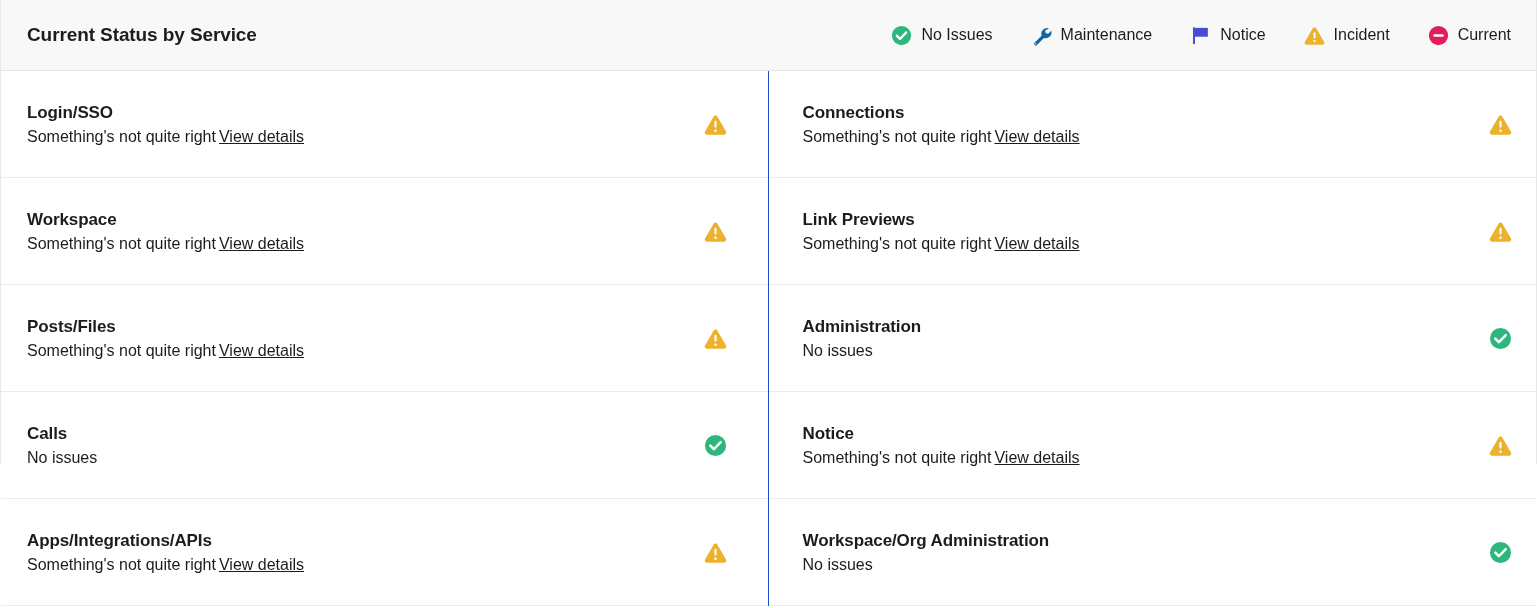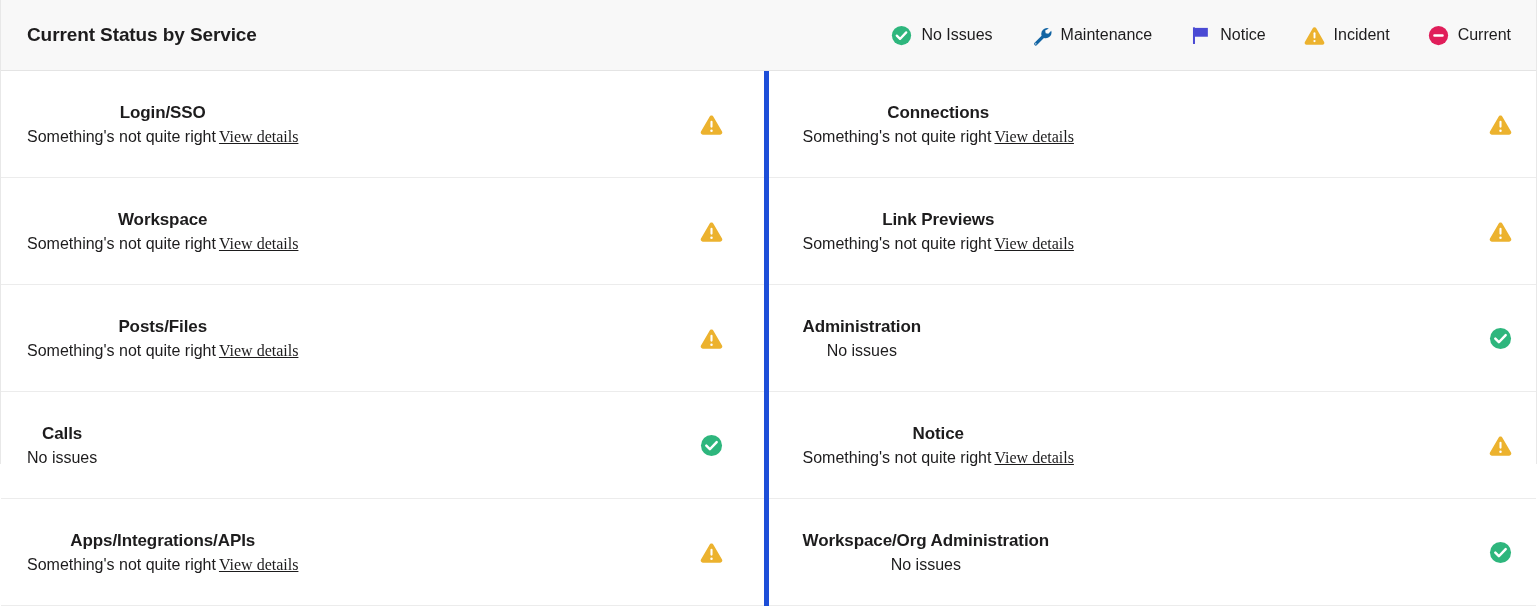--- a/index.html
+++ b/index.html
@@ -20,21 +20,20 @@
   .status-panel {
     width: 1537px;
     height: 464px;
     background: #ffffff;
     box-sizing: border-box;
     border: 1px solid #e8e8e8;
     border-top: none;
     border-bottom: none;
     display: flex;
     flex-direction: column;
-    text-align: center;
   }
 
   
   .panel-header {
     height: 71px;
     min-height: 71px;
     background: #f8f8f8;
     border-bottom: 1px solid #e4e4e4;
     display: flex;
     align-items: center;
@@ -78,21 +77,21 @@
     flex: 1 1 auto;
     display: grid;
     grid-template-columns: 1fr 1fr;
     column-gap: 0;
     position: relative;
   }
   .col {
     display: flex;
     flex-direction: column;
   }
-  .col-left  { border-right: 5px solid #1d4ed8; }
+  .col-left  { border-right: 1px solid #1d4ed8; }
 
   .service-row {
     height: 107px;
     min-height: 107px;
     box-sizing: border-box;
     border-bottom: 1px solid #ececec;
     display: flex;
     align-items: center;
     justify-content: space-between;
     padding: 0 36px 0 26px;
@@ -112,21 +111,20 @@
   .service-status {
     font-size: 16px;
     color: #1d1c1d;
     white-space: nowrap;
   }
   .details-link {
     color: #1d1c1d;
     text-decoration: underline;
     cursor: pointer;
     margin-left: 3px;
-    font-family: Liberation Serif, serif;
   }
   .status-icon-wrap {
     flex: 0 0 auto;
     display: flex;
     align-items: center;
     justify-content: center;
     width: 32px;
   }
 </style>
 </head>

